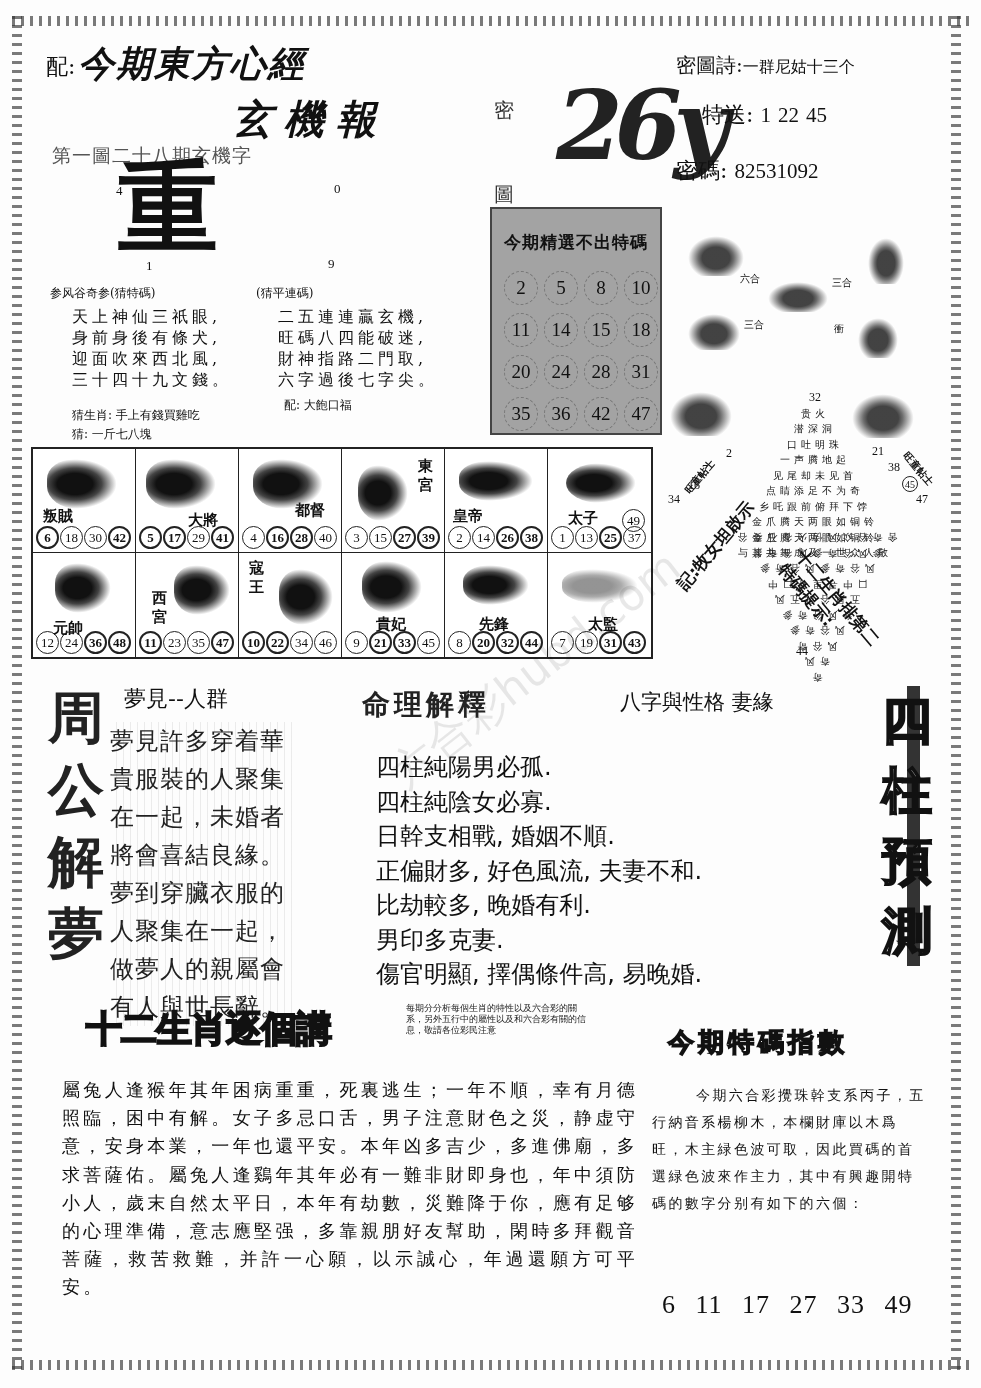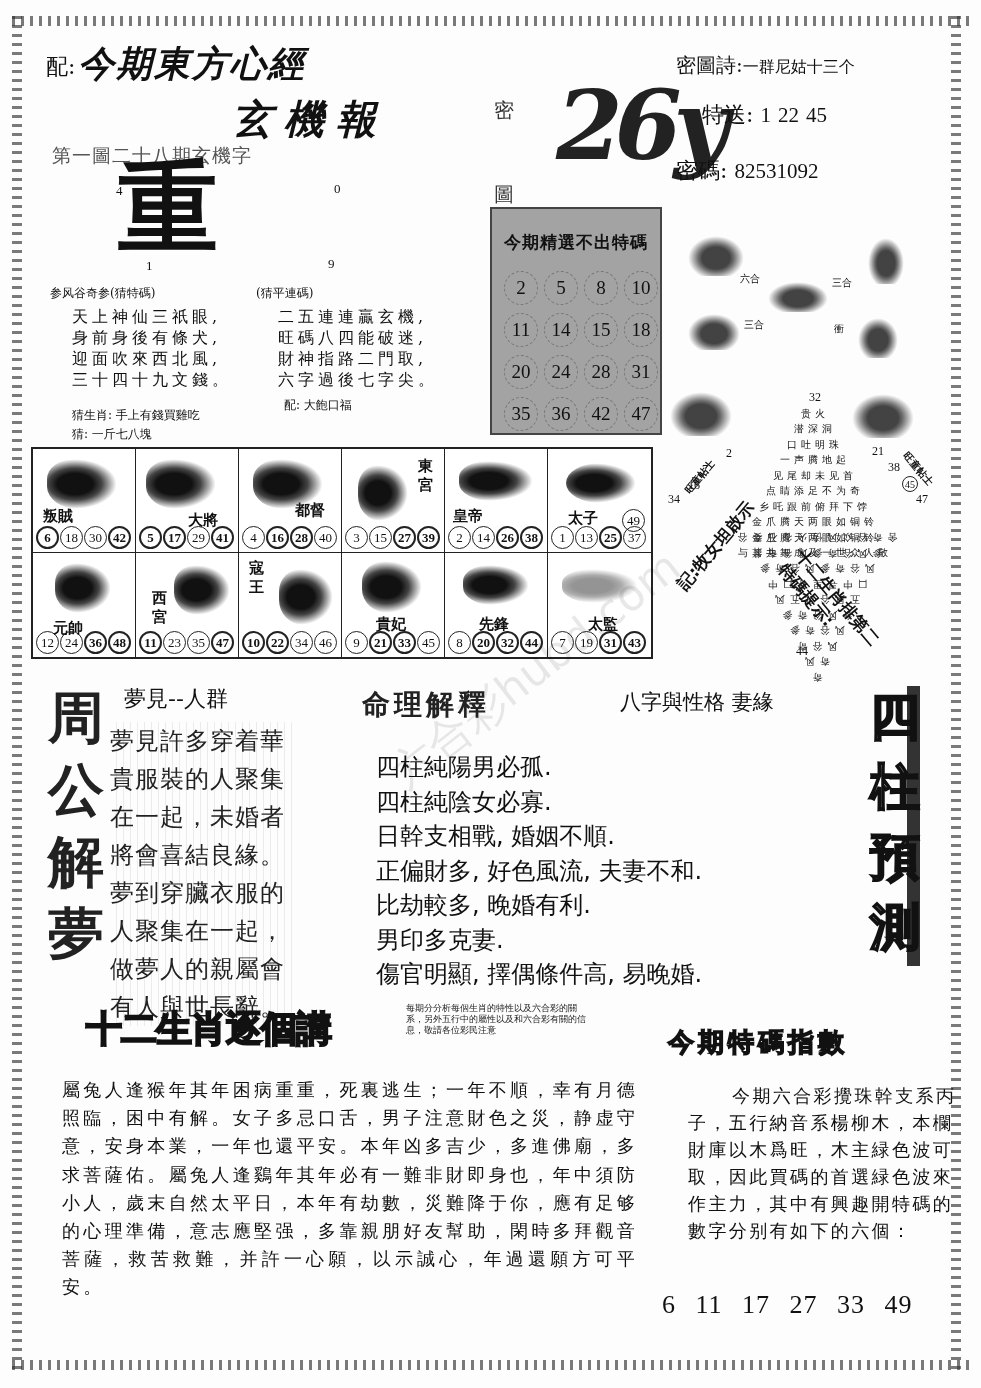--- a/index.html
+++ b/index.html
@@ -77,31 +77,31 @@
   
   .dream-side { left: 46px; top: 682px; width: 60px; font-size: 56px; line-height: 72px; font-family: "DejaVu Sans", sans-serif; font-weight: bold; color: #222; text-align: center; }
   .dream-head { left: 124px; top: 684px; font-size: 22px; font-family: "DejaVu Sans", sans-serif; }
   .dream-body { left: 110px; top: 722px; width: 186px; font-size: 24px; line-height: 38px; font-family: "DejaVu Sans", sans-serif; letter-spacing: 1px; color: #222;
     background: repeating-linear-gradient(90deg, transparent 0 6px, rgba(0,0,0,.07) 6px 7px); }
 
   
   .bazi-head { left: 362px; top: 686px; font-size: 28px; font-weight: bold; font-family: "DejaVu Sans", sans-serif; letter-spacing: 4px; color:#222; }
   .bazi-sub { left: 620px; top: 688px; font-size: 21px; font-family: "DejaVu Sans", sans-serif; }
   .bazi-list { left: 376px; top: 724px; font-size: 24px; line-height: 34.5px; font-family: "DejaVu Sans", sans-serif; margin-top: 26px; }
-  .bazi-side { left: 870px; top: 686px; width: 62px; font-size: 50px; line-height: 70px; font-weight: bold; font-family: Liberation Mono, monospace; text-align: left; color: #fff;
+  .bazi-side { left: 870px; top: 686px; width: 62px; font-size: 50px; line-height: 70px; font-weight: bold; font-family: Liberation Serif, serif; text-align: right; color: #fff;
     -webkit-text-stroke: 2px #111; background: linear-gradient(90deg, transparent 0 60%, #333 60% 80%, transparent 80%); }
 
   
   .twelve-title { left: 86px; top: 1005px; font-size: 36px; font-weight: bold; font-family: "DejaVu Sans", sans-serif; color: #fff; -webkit-text-stroke: 2px #111; letter-spacing: -1px; }
   .twelve-note { left: 406px; top: 1003px; width: 182px; font-size: 9px; line-height: 11px; font-family: "DejaVu Sans", sans-serif; color: #222; }
   .twelve-body { left: 62px; top: 1076px; width: 576px; font-size: 18px; line-height: 28.2px; letter-spacing: 3.2px; text-align: justify; }
 
   
   .idx-title { left: 668px; top: 1025px; font-size: 26px; font-weight: bold; letter-spacing: 4px; color: #fff; -webkit-text-stroke: 1.4px #111; }
-  .idx-body { left: 652px; top: 1082px; width: 278px; font-size: 18px; line-height: 27px; letter-spacing: 2.4px; margin-left: 36px; }
+  .idx-body { left: 652px; top: 1082px; width: 278px; font-size: 14px; line-height: 27px; letter-spacing: 2.4px; }
   .idx-body .indent { display: inline-block; width: 44px; }
   .idx-nums { left: 662px; top: 1290px; font-family: "Liberation Serif", serif; font-size: 26px; word-spacing: 12px; letter-spacing: 1px; }
 
   .watermark { left: 360px; top: 640px; font-size: 44px; color: rgba(0,0,0,0.09); transform: rotate(-38deg); font-family: "DejaVu Sans", sans-serif; white-space: nowrap; }
 </style>
 </head>
 <body>
 
 <div class="page">
   <div class="border-top"></div>

